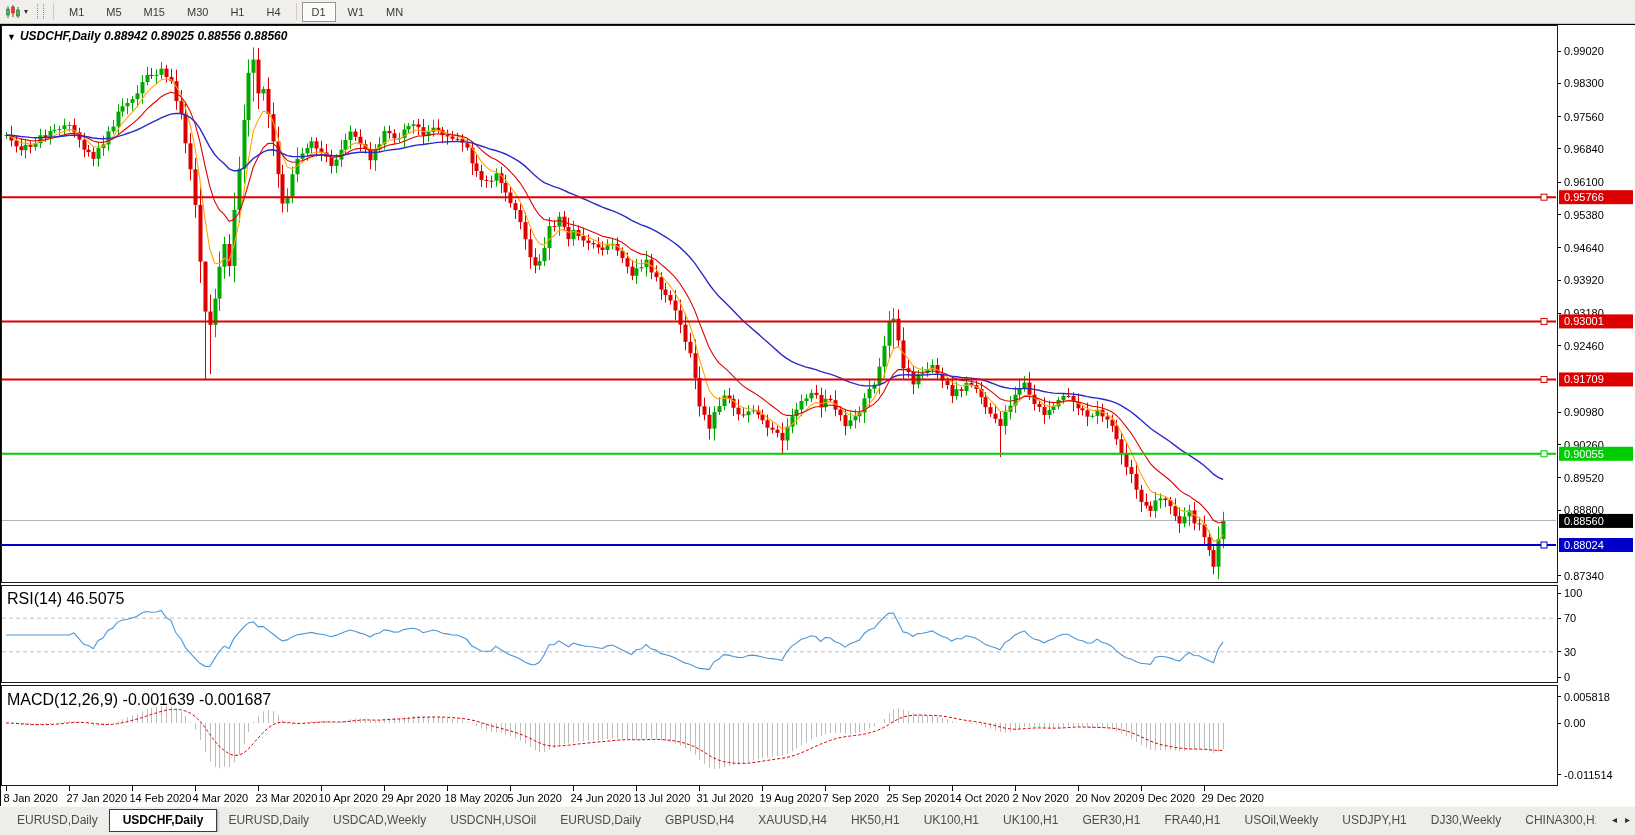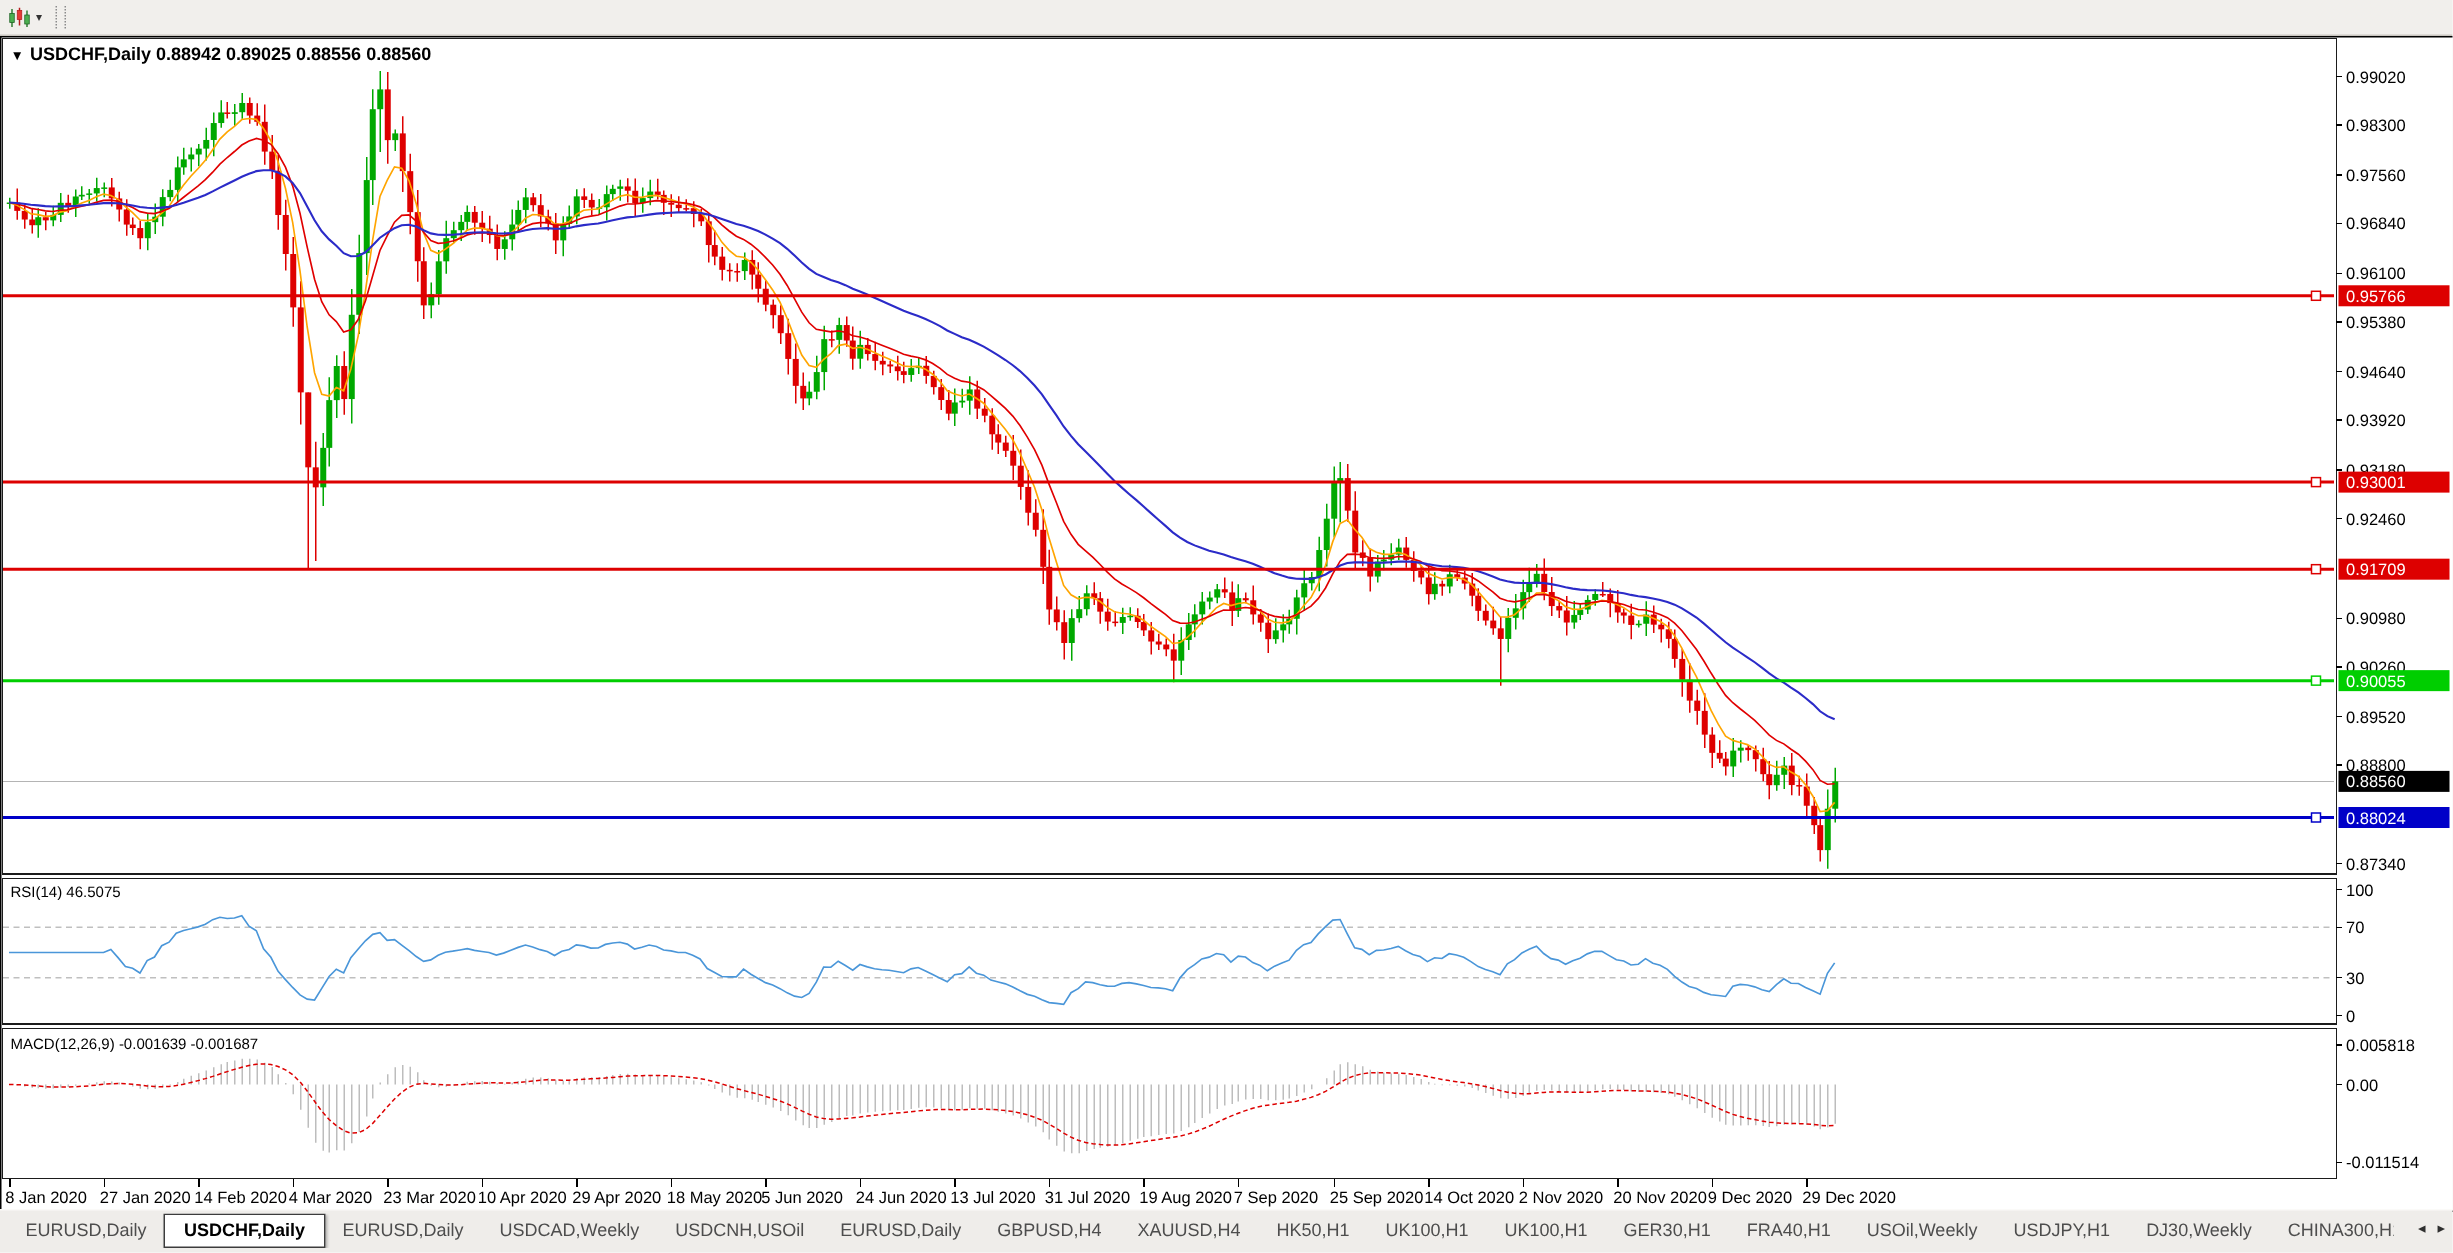--- a/index.html
+++ b/index.html
@@ -12,22 +12,22 @@
   #chart-type svg{display:block;}
   .caret{font-size:8px;color:#333;margin-left:3px;}
   .grip{width:5px;height:15px;margin:0 5px;border-left:1px dotted #8B8B8B;border-right:1px dotted #8B8B8B;}
   .tf-sep{width:1px;height:17px;background:#CFCBC5;margin:0 4px;}
   .tf-btn{font-size:11px;color:#3A3A3A;padding:3px 9px;margin:0 1px;border:1px solid transparent;cursor:default;}
   .tf-btn.sel{background:#FBFAF9;border:1px solid #979590;box-shadow:inset 0 0 0 1px #FFFFFF;}
   
   #chart-window{position:absolute;top:24px;left:0;width:1635px;height:782px;background:#FFFFFF;
                 border:1px solid #000;}
   #chart-svg{position:absolute;top:0;left:0;}
-  .overlay-label{position:absolute;font-size:10px;color:#000;white-space:nowrap;pointer-events:none;}
-  #chart-title{top:4px;left:6px;font-weight:bold;font-size:12px;}
+  .overlay-label{position:absolute;font-size:16px;color:#000;white-space:nowrap;pointer-events:none;}
+  #chart-title{top:4px;left:6px;font-weight:bold;font-size:12px;font-style:italic;}
   #chart-title .tri{font-size:9px;margin-right:4px;}
   #rsi-label{top:565px;left:6px;}
   #macd-label{top:666px;left:6px;}
   
   #tab-bar{position:absolute;top:806px;left:0;width:1635px;height:29px;background:#EFEDEA;
            border-top:1px solid #FBFAF8;display:flex;align-items:flex-start;padding:2px 0 0 6px;box-sizing:border-box;}
   #tabs{display:flex;align-items:flex-start;overflow:hidden;max-width:1590px;}
   .tab{font-size:12px;color:#4D4D4D;padding:4px 11px 3px;white-space:nowrap;cursor:default;}
   .tab.active{background:#FFFFFF;border:1px solid #3C3C3C;font-weight:bold;color:#000;
               padding:3px 13px 4px;margin-top:0px;box-shadow:1px 1px 2px rgba(0,0,0,0.3);}
@@ -46,20 +46,33 @@
         <rect x="1.5" y="4" width="3" height="6" fill="#4CAF50" stroke="#1B5E20" stroke-width="0.5"></rect>
         <line x1="8" y1="0" x2="8" y2="12" stroke="#B71C1C" stroke-width="1"></line>
         <rect x="6.5" y="2" width="3" height="6" fill="#E53935" stroke="#B71C1C" stroke-width="0.5"></rect>
         <line x1="13" y1="2" x2="13" y2="13" stroke="#2E7D32" stroke-width="1"></line>
         <rect x="11.5" y="5" width="3" height="6" fill="#4CAF50" stroke="#1B5E20" stroke-width="0.5"></rect>
       </svg>
     </span>
     <span class="caret">▾</span>
   </div>
   <div class="grip"></div>
+  <div id="tf-buttons" style="display:flex;align-items:center;">
+      <div class="tf-sep"></div>
+      <div class="tf-btn">M1</div>
+      <div class="tf-btn">M5</div>
+      <div class="tf-btn">M15</div>
+      <div class="tf-btn">M30</div>
+      <div class="tf-btn">H1</div>
+      <div class="tf-btn">H4</div>
+      <div class="tf-sep"></div>
+      <div class="tf-btn sel">D1</div>
+      <div class="tf-btn">W1</div>
+      <div class="tf-btn">MN</div>
+    </div>
 </div>
 
 <div id="chart-window">
   <svg id="chart-svg" width="1633" height="780">
       <rect x="0.5" y="0.5" width="1556" height="557" fill="#fff" stroke="#1B1B1B" shape-rendering="crispEdges"></rect>
       <rect x="0.5" y="560.5" width="1556" height="97" fill="#fff" stroke="#1B1B1B" shape-rendering="crispEdges"></rect>
       <rect x="0.5" y="660.5" width="1556" height="100" fill="#fff" stroke="#1B1B1B" shape-rendering="crispEdges"></rect>
       <defs>
         <clipPath id="cpM">
           <rect x="1" y="1" width="1554" height="556"></rect>

